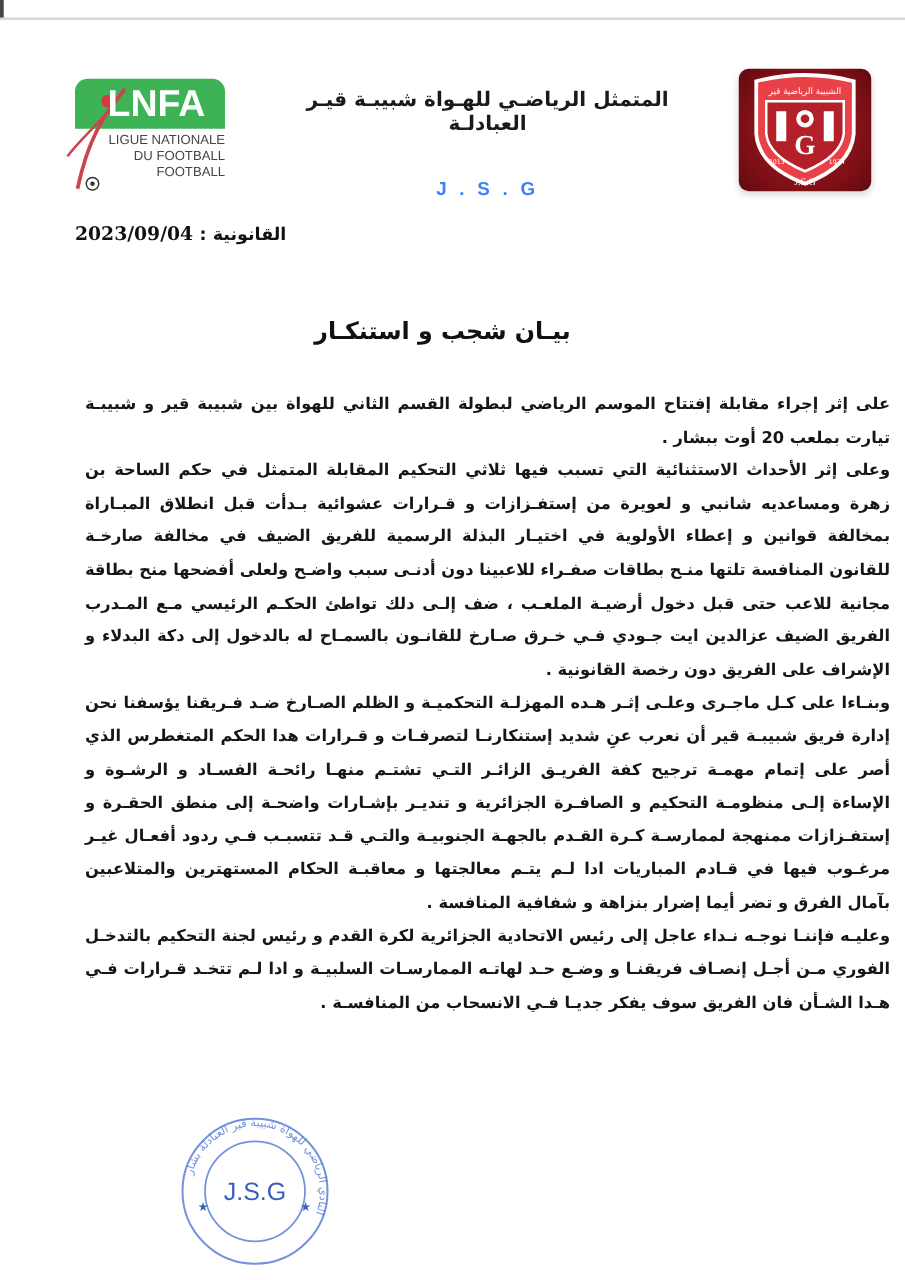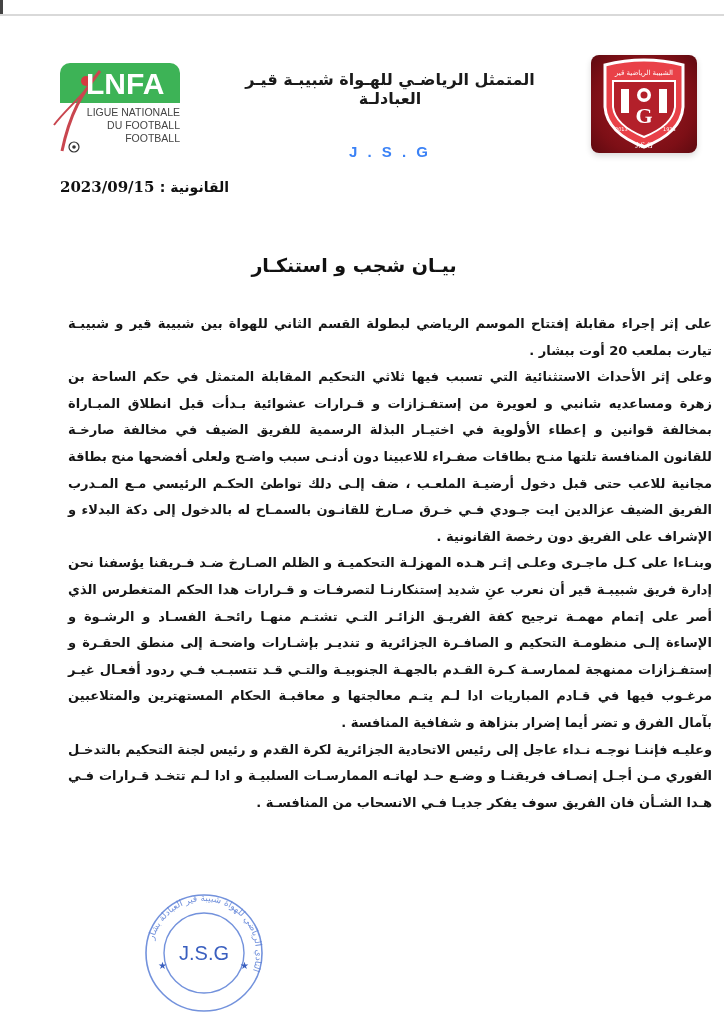--- a/index.html
+++ b/index.html
@@ -76,21 +76,21 @@
     <text x="53" y="68" text-anchor="middle" font-family="Liberation Serif, serif" font-weight="bold" font-size="22" fill="#ffffff">G</text>
     <text x="53" y="20" text-anchor="middle" font-family="DejaVu Sans, sans-serif" font-size="7" fill="#ffffff" direction="rtl">الشبيبة الرياضية قير</text>
     <text x="24" y="76" font-family="DejaVu Sans, sans-serif" font-size="5" fill="#ffffff">2013</text>
     <text x="72" y="76" font-family="DejaVu Sans, sans-serif" font-size="5" fill="#ffffff">1934</text>
     <text x="53" y="93" text-anchor="middle" font-family="Liberation Serif, serif" font-size="8" fill="#ffffff">J.S.G</text>
   </svg>
 </div>
 
 <div class="date-line">
   <span class="lbl">القانونية :</span>
-  <span>2023/09/15</span>
+  <span>2023/09/04</span>
 </div>
 
 <div class="doc-title">بيـان شجب و استنكـار</div>
 
 <div class="body">
   <p>على إثر إجراء مقابلة إفتتاح الموسم الرياضي لبطولة القسم الثاني للهواة بين شبيبة قير و شبيبـة تيارت بملعب 20 أوت ببشار .</p>
   <p>وعلى إثر الأحداث الاستثنائية التي تسبب فيها ثلاثي التحكيم المقابلة المتمثل في حكم الساحة بن زهرة ومساعديه شانبي و لعويرة من إستفـزازات و قـرارات عشوائية بـدأت قبل انطلاق المبـاراة بمخالفة قوانين و إعطاء الأولوية في اختيـار البذلة الرسمية للفريق الضيف  في مخالفة صارخـة للقانون المنافسة تلتها منـح بطاقات صفـراء للاعبينا دون أدنـى سبب واضـح ولعلى أفضحها منح بطاقة مجانية للاعب حتى قبل دخول أرضيـة الملعـب ، ضف إلـى دلك تواطئ الحكـم الرئيسي مـع المـدرب الفريق الضيف عزالدين ايت جـودي فـي خـرق صـارخ للقانـون بالسمـاح له بالدخول إلى دكة البدلاء و الإشراف على الفريق دون رخصة القانونية .</p>
   <p>وبنـاءا على كـل ماجـرى وعلـى إثـر هـده المهزلـة التحكميـة و الظلم الصـارخ ضـد فـريقنا يؤسفنا نحن إدارة فريق شبيبـة قير أن نعرب عنِ شديد إستنكارنـا لتصرفـات و قـرارات هدا الحكم المتغطرس الذي أصر على إتمام مهمـة ترجيح كفة الفريـق الزائـر التـي تشتـم منهـا رائحـة الفسـاد و الرشـوة و الإساءة إلـى منظومـة التحكيم و الصافـرة الجزائرية و تنديـر بإشـارات واضحـة إلى منطق الحقـرة و إستفـزازات ممنهجة لممارسـة كـرة القـدم بالجهـة الجنوبيـة والتـي قـد تتسبـب فـي ردود أفعـال غيـر مرغـوب فيها في قـادم المباريات ادا لـم يتـم معالجتها و معاقبـة الحكام المستهترين والمتلاعبين بآمال الفرق و تضر أيما إضرار بنزاهة و شفافية المنافسة .</p>
   <p>وعليـه فإننـا نوجـه نـداء عاجل إلى رئيس الاتحادية الجزائرية لكرة القدم و رئيس لجنة التحكيم بالتدخـل الفوري مـن أجـل إنصـاف فريقنـا و وضـع حـد لهاتـه الممارسـات السلبيـة و ادا لـم تتخـد قـرارات فـي هـدا الشـأن فان الفريق سوف يفكر جديـا فـي الانسحاب من المنافسـة .</p>
 </div>

